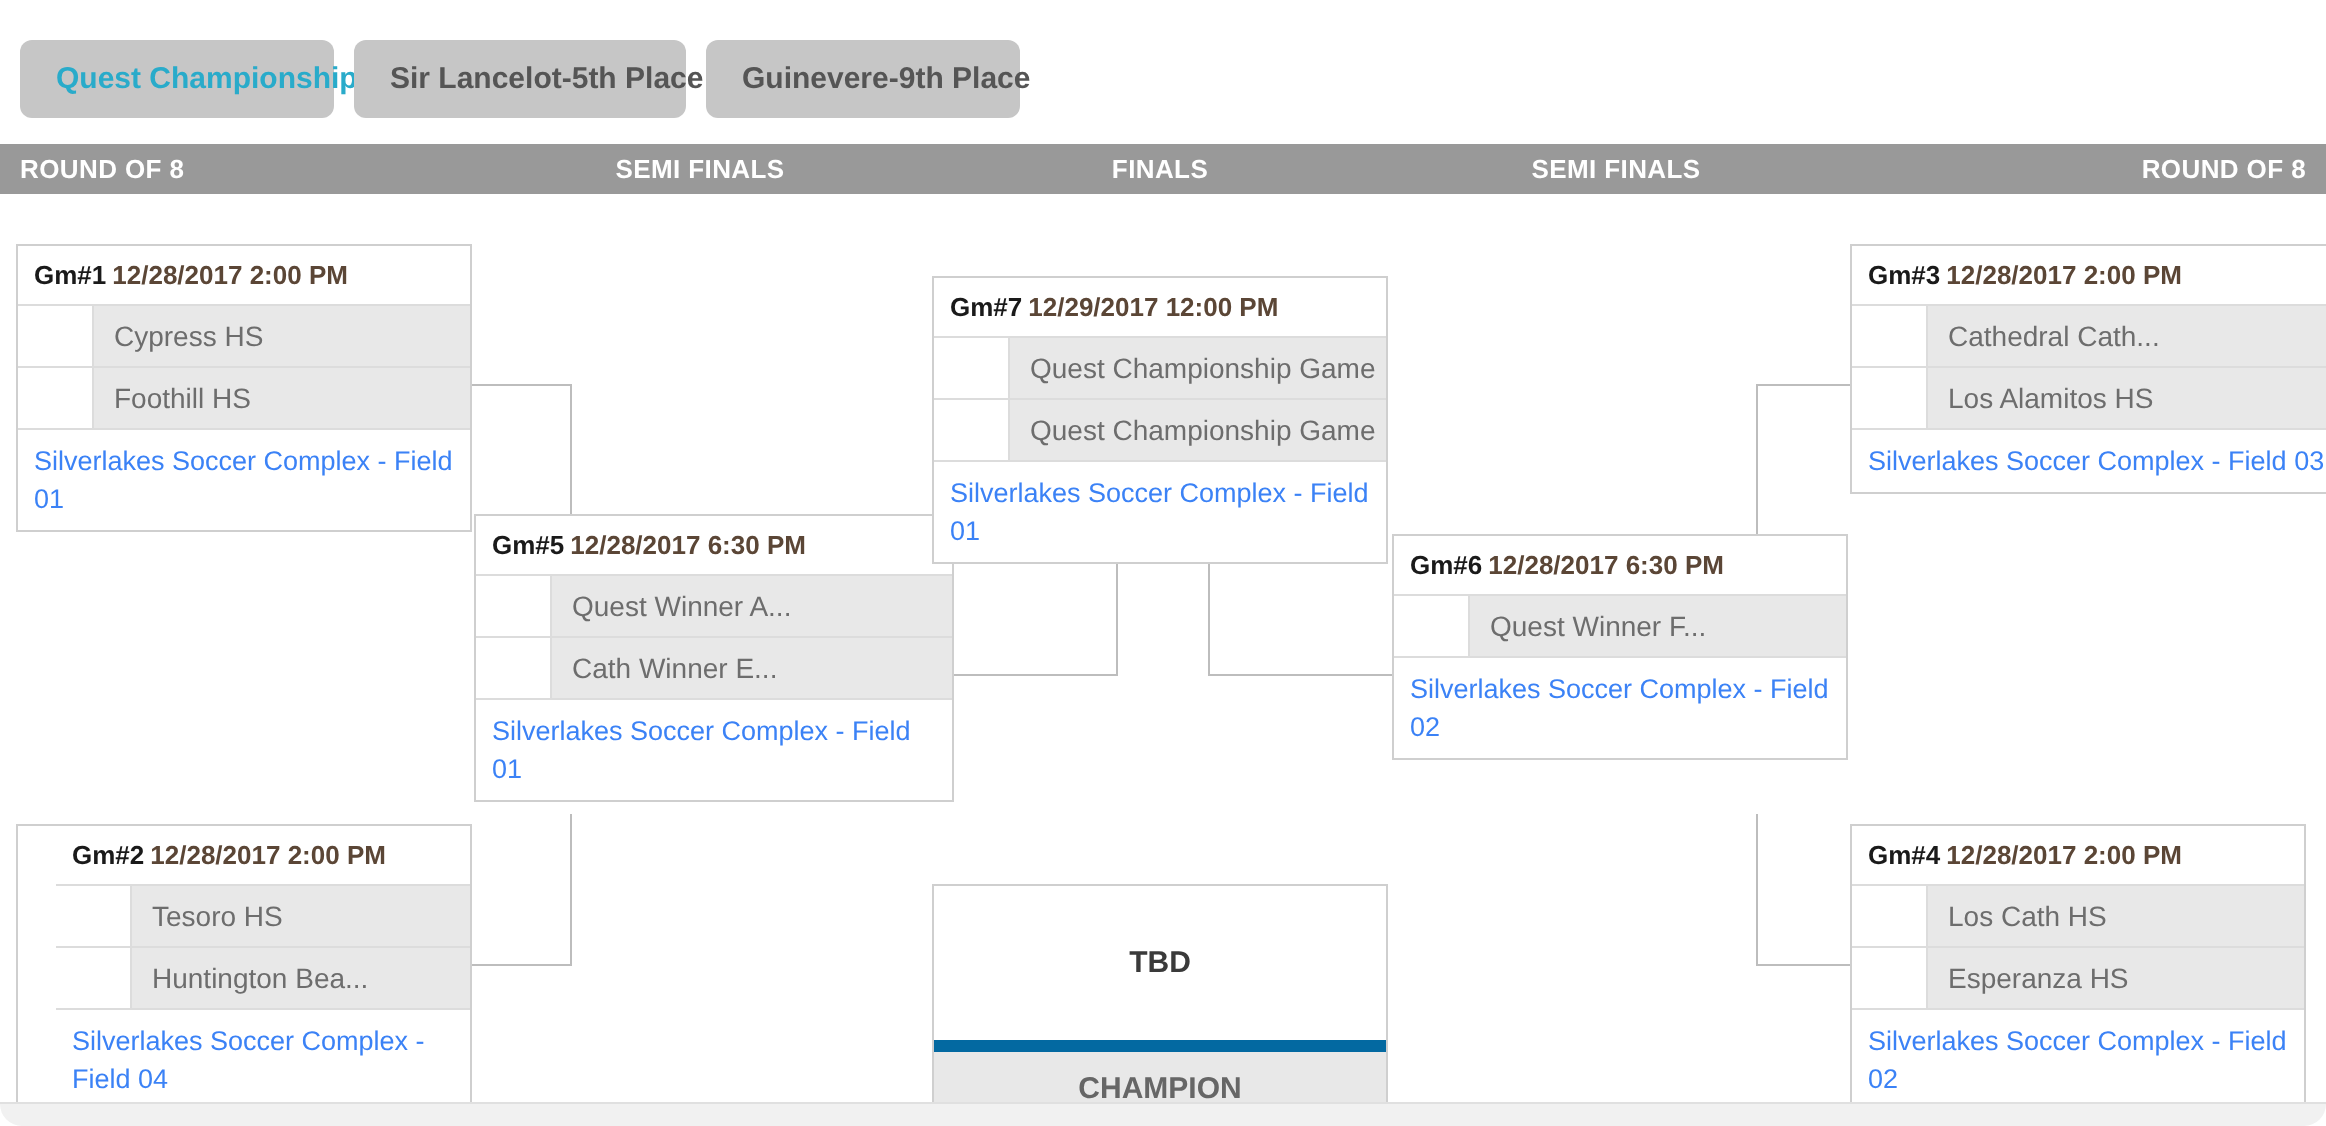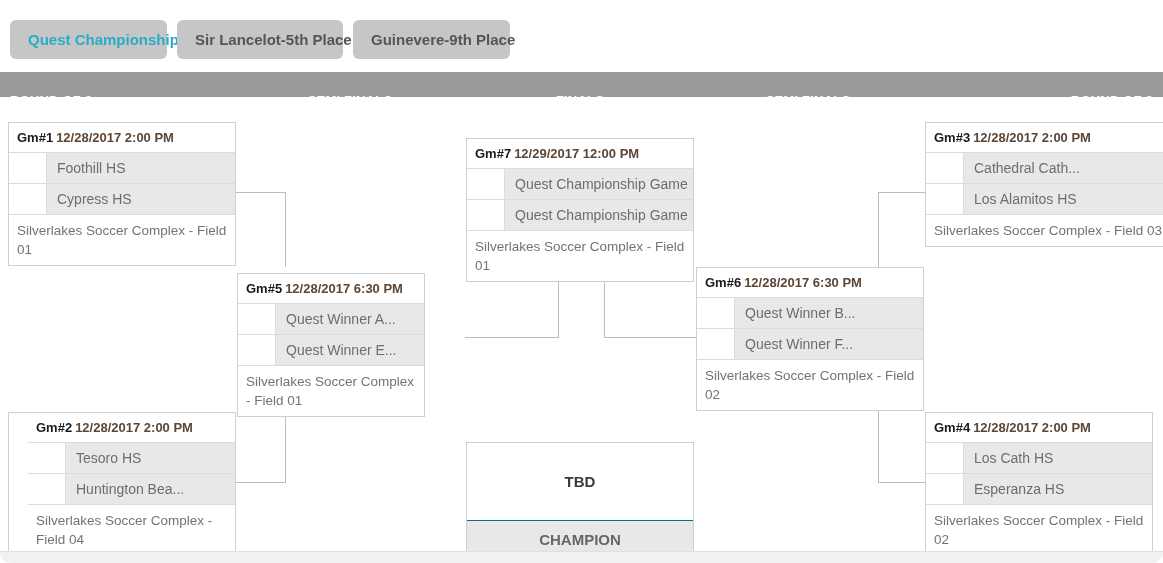--- a/index.html
+++ b/index.html
@@ -45,21 +45,21 @@
 
   
   .roundbar {
     position: absolute;
     left: 0; top: 72px;
     width: 1163px; height: 25px;
     background: #999999;
   }
   .roundlabel {
     position: absolute;
-    top: 16px;
+    top: 0;
     height: 25px;
     line-height: 25px;
     font-size: 13px;
     font-weight: bold;
     color: #ffffff;
     letter-spacing: 0.2px;
     white-space: nowrap;
   }
 
   
@@ -127,21 +127,21 @@
     padding-left: 10px;
     color: #6d6d6d;
     white-space: nowrap;
     overflow: hidden;
   }
   .game-ft {
     border-top: 1px solid #dcdcdc;
     padding: 6px 8px 6px 8px;
     font-size: 13.5px;
     line-height: 19px;
-    color: #737373;
+    color: #3b82f6;
     background: #ffffff;
     box-sizing: border-box;
   }
 
   
   .champ {
     position: absolute;
     border: 1px solid #cfcfcf;
     background: #ffffff;
     box-sizing: border-box;
@@ -159,21 +159,21 @@
     box-sizing: border-box;
   }
   .champ-ft {
     height: 37px;
     line-height: 37px;
     text-align: center;
     font-size: 15px;
     font-weight: bold;
     color: #666666;
     background: #e8e8e8;
-    border-top: 1px solid #0369a1;
+    border-top: 6px solid #0369a1;
     box-sizing: border-box;
   }
 
   
   .pagefoot {
     position: absolute;
     left: 0; top: 551px;
     width: 1163px; height: 12px;
     background: #f1f1f1;
     border-top: 1px solid #e0e0e0;
@@ -208,70 +208,66 @@
       <div class="ln h" style="left: 604px; top: 240px; width: 92px;"></div>
       <div class="ln v" style="left: 604px; top: 170px; height: 71px;"></div>
       <div class="ln h" style="left: 878px; top: 95px; width: 47px;"></div>
       <div class="ln v" style="left: 878px; top: 95px; height: 75px;"></div>
       <div class="ln h" style="left: 878px; top: 385px; width: 47px;"></div>
       <div class="ln v" style="left: 878px; top: 310px; height: 76px;"></div>
       <div class="game" style="left: 8px; top: 25px; width: 228px;">
         <div class="game-hd"><span class="gm">Gm#1</span><span class="dt">12/28/2017 2:00 PM</span></div>
         <div class="team-row">
           <div class="team-score"></div>
+          <div class="team-name">Cypress HS</div>
+        </div>
+        <div class="team-row">
+          <div class="team-score"></div>
           <div class="team-name">Foothill HS</div>
-        </div>
-        <div class="team-row">
-          <div class="team-score"></div>
-          <div class="team-name">Cypress HS</div>
         </div>
         <div class="game-ft">Silverlakes Soccer Complex - Field 01</div>
       </div>
       <div class="game" style="left: 8px; top: 315px; width: 228px; padding-left: 19px;">
         <div class="game-hd"><span class="gm">Gm#2</span><span class="dt">12/28/2017 2:00 PM</span></div>
         <div class="team-row">
           <div class="team-score"></div>
           <div class="team-name">Tesoro HS</div>
         </div>
         <div class="team-row">
           <div class="team-score"></div>
           <div class="team-name">Huntington Bea...</div>
         </div>
         <div class="game-ft">Silverlakes Soccer Complex - Field 04</div>
       </div>
-      <div class="game" style="left: 237px; top: 176px; width: 188px;">
+      <div class="game" style="left: 237px; top: 160px; width: 240px;">
         <div class="game-hd"><span class="gm">Gm#5</span><span class="dt">12/28/2017 6:30 PM</span></div>
         <div class="team-row">
           <div class="team-score"></div>
           <div class="team-name">Quest Winner A...</div>
         </div>
         <div class="team-row">
           <div class="team-score"></div>
-          <div class="team-name">Quest Winner E...</div>
+          <div class="team-name">Cath Winner E...</div>
         </div>
         <div class="game-ft">Silverlakes Soccer Complex - Field 01</div>
       </div>
       <div class="game" style="left: 466px; top: 41px; width: 228px;">
         <div class="game-hd"><span class="gm">Gm#7</span><span class="dt">12/29/2017 12:00 PM</span></div>
         <div class="team-row">
           <div class="team-score"></div>
           <div class="team-name">Quest Championship Game</div>
         </div>
         <div class="team-row">
           <div class="team-score"></div>
           <div class="team-name">Quest Championship Game</div>
         </div>
         <div class="game-ft">Silverlakes Soccer Complex - Field 01</div>
       </div>
       <div class="game" style="left: 696px; top: 170px; width: 228px;">
         <div class="game-hd"><span class="gm">Gm#6</span><span class="dt">12/28/2017 6:30 PM</span></div>
-        <div class="team-row">
-          <div class="team-score"></div>
-          <div class="team-name">Quest Winner B...</div>
-        </div>
         <div class="team-row">
           <div class="team-score"></div>
           <div class="team-name">Quest Winner F...</div>
         </div>
         <div class="game-ft">Silverlakes Soccer Complex - Field 02</div>
       </div>
       <div class="game" style="left: 925px; top: 25px; width: 264px;">
         <div class="game-hd"><span class="gm">Gm#3</span><span class="dt">12/28/2017 2:00 PM</span></div>
         <div class="team-row">
           <div class="team-score"></div>

